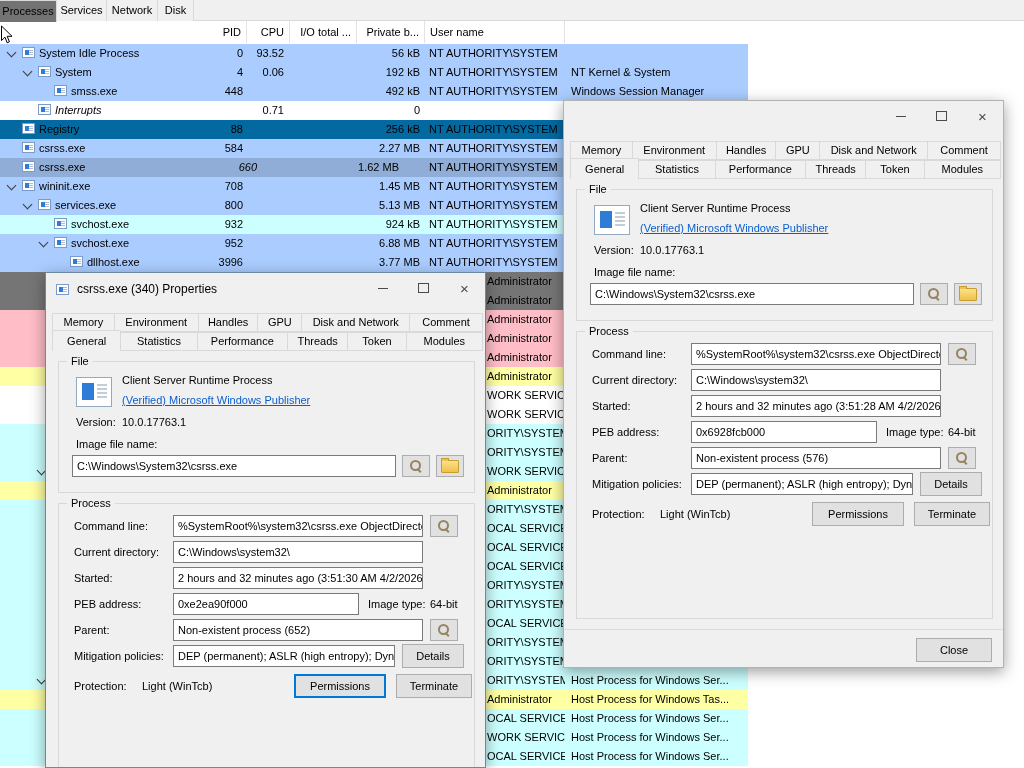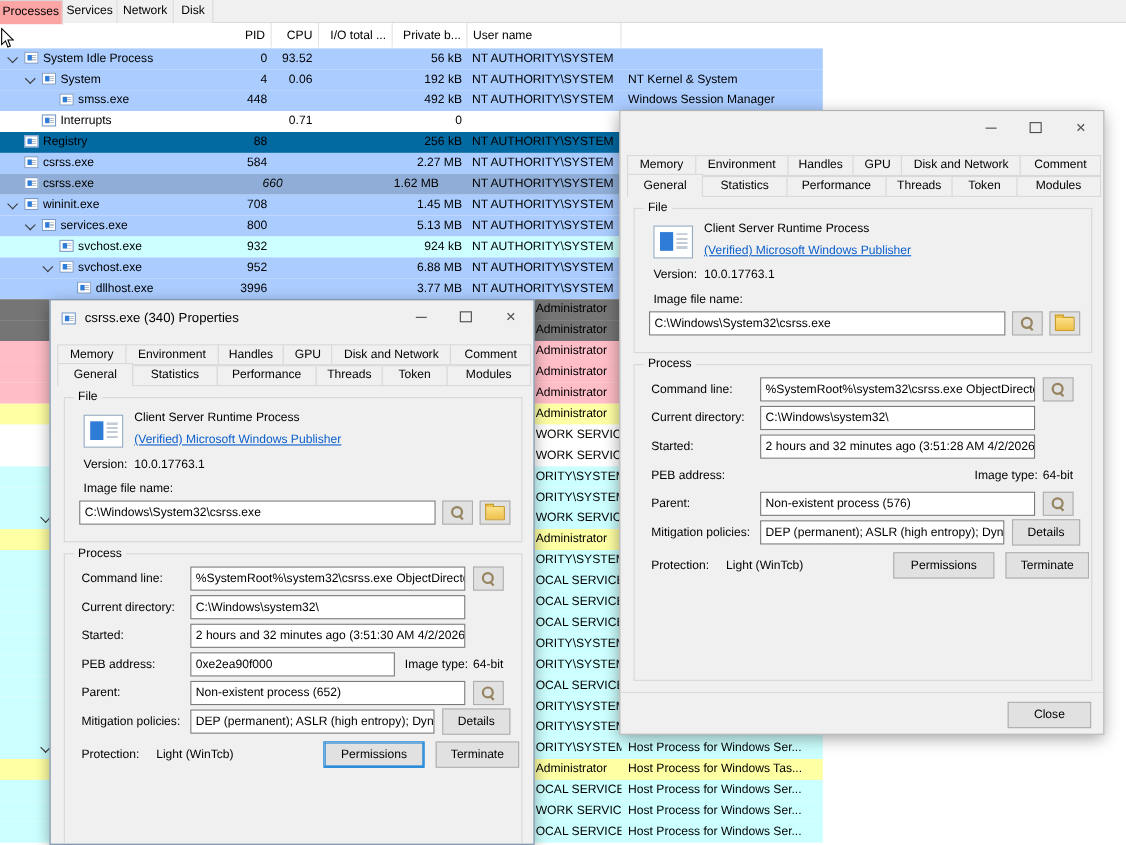--- a/index.html
+++ b/index.html
@@ -4,21 +4,21 @@
 <style>
   html,body{margin:0;padding:0}
   body{width:1024px;height:768px;overflow:hidden;background:#fff;
        font-family:"Liberation Sans","DejaVu Sans",sans-serif;font-size:11px;color:#000;position:relative}
   .screen{position:absolute;inset:0}
   
   .tabbar{position:absolute;left:0;top:0;width:1024px;height:21px;background:#f0f0f0;
           border-bottom:1px solid #d9d9d9;box-sizing:border-box;display:flex}
   .mtab{height:21px;line-height:20px;text-align:center;box-sizing:border-box;
         border-right:1px solid #d9d9d9;background:#f0f0f0;flex:0 0 auto}
-  .mtab.sel{background:#fca5a5;border-left:none;border-top:1px solid #d9d9d9;height:22px;z-index:2}
+  .mtab.sel{background:#737373;border-left:none;border-top:1px solid #d9d9d9;height:22px;z-index:2}
   
   .lheader{position:absolute;left:0;top:21px;width:1024px;height:23px;background:#fff}
   .hcell{position:absolute;top:0;height:22px;line-height:22px;box-sizing:border-box;
          border-right:1px solid #e3e3e3;padding:0 5px;white-space:nowrap;overflow:hidden}
   .hcell.r{text-align:right}
   
   .row{position:absolute;left:0;width:748px;height:19px}
   .cell{position:absolute;top:0;height:19px;line-height:19px;white-space:nowrap;overflow:hidden}
   .cell.r{text-align:right}
   .tchev{position:absolute;width:6px;height:6px;border-right:1.5px solid #3c3c3c;
@@ -116,21 +116,21 @@
         <div class="cell" style="left: 71px; width: 127px;">smss.exe</div>
         <div class="cell r" style="left: 198px; width: 45px;">448</div>
         <div class="cell r" style="left: 247px; width: 37px;"></div>
         <div class="cell r" style="left: 290px; width: 62px;"></div>
         <div class="cell r" style="left: 357px; width: 63px;">492 kB</div>
         <div class="cell" style="left: 429px; width: 132px;">NT AUTHORITY\SYSTEM</div>
         <div class="cell" style="left: 571px; width: 175px;">Windows Session Manager</div>
       </div>
       <div class="row" style="top: 101px; background: rgb(255, 255, 255);">
         <div class="miniicon" style="left: 38px;"></div>
-        <div class="cell" style="left: 55px; width: 143px;">Interrupts</div>
+        <div class="cell" style="left: 55px; width: 143px; font-style: italic;">Interrupts</div>
         <div class="cell r" style="left: 198px; width: 45px;"></div>
         <div class="cell r" style="left: 247px; width: 37px;">0.71</div>
         <div class="cell r" style="left: 290px; width: 62px;"></div>
         <div class="cell r" style="left: 357px; width: 63px;">0</div>
         <div class="cell" style="left: 429px; width: 132px;"></div>
         <div class="cell" style="left: 571px; width: 175px;"></div>
       </div>
       <div class="row" style="top: 120px; background: #0369a1;">
         <div class="miniicon" style="left: 22px;"></div>
         <div class="cell" style="left: 39px; width: 159px;">Registry</div>
@@ -432,20 +432,21 @@
         <div class="dlabel" style="left: 28px; top: 242px;">Command line:</div>
         <div class="textbox" style="left: 127px; top: 242px; width: 250px;">%SystemRoot%\system32\csrss.exe ObjectDirecto</div>
         <div class="btn" style="left: 384px; top: 242px; width: 28px; height: 22px;">
           <div class="mag"></div>
         </div>
         <div class="dlabel" style="left: 28px; top: 268px;">Current directory:</div>
         <div class="textbox" style="left: 127px; top: 268px; width: 250px;">C:\Windows\system32\</div>
         <div class="dlabel" style="left: 28px; top: 294px;">Started:</div>
         <div class="textbox" style="left: 127px; top: 294px; width: 250px;">2 hours and 32 minutes ago (3:51:28 AM 4/2/2026)</div>
         <div class="dlabel" style="left: 28px; top: 320px;">PEB address:</div>
+        <div class="textbox" style="left: 127px; top: 320px; width: 186px;">0x6928fcb000</div>
         <div class="dlabel" style="left: 322px; top: 320px;">Image type:</div>
         <div class="dlabel" style="left: 384px; top: 320px;">64-bit</div>
         <div class="dlabel" style="left: 28px; top: 346px;">Parent:</div>
         <div class="textbox" style="left: 127px; top: 346px; width: 250px;">Non-existent process (576)</div>
         <div class="btn" style="left: 384px; top: 346px; width: 28px; height: 22px;">
           <div class="mag"></div>
         </div>
         <div class="dlabel" style="left: 28px; top: 372px;">Mitigation policies:</div>
         <div class="textbox" style="left: 127px; top: 372px; width: 222px;">DEP (permanent); ASLR (high entropy); Dyna</div>
         <div class="btn" style="left: 356px; top: 371px; width: 62px; height: 24px;">Details</div>

